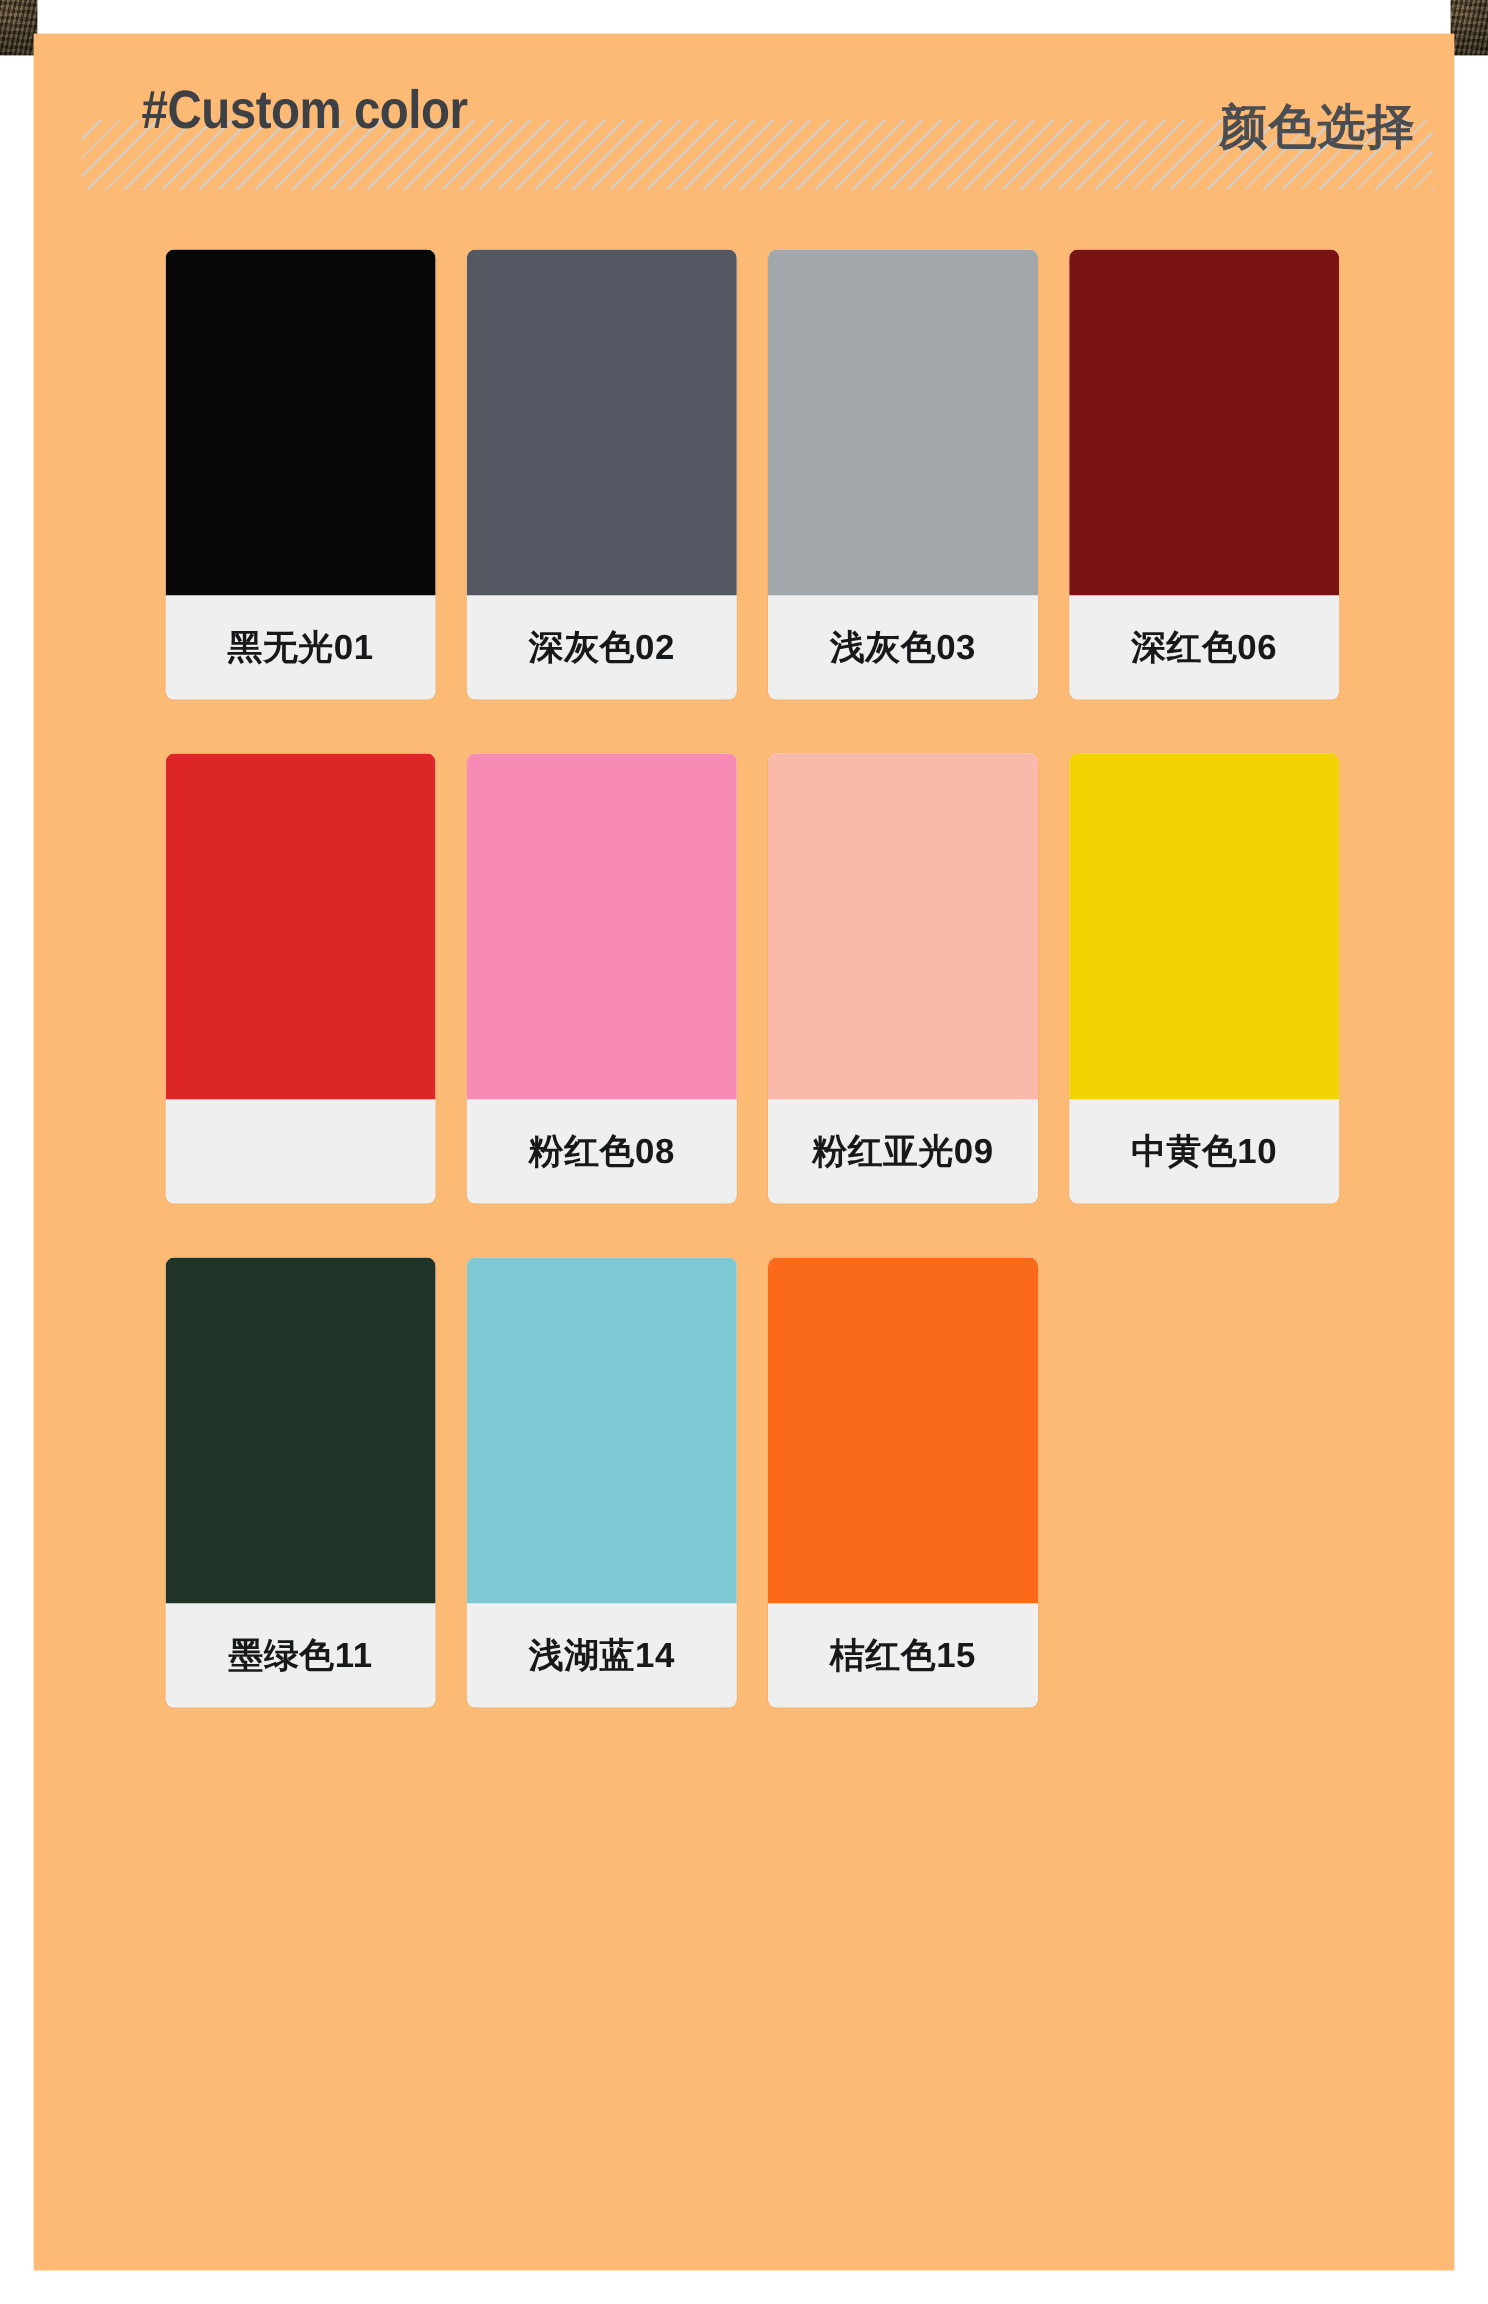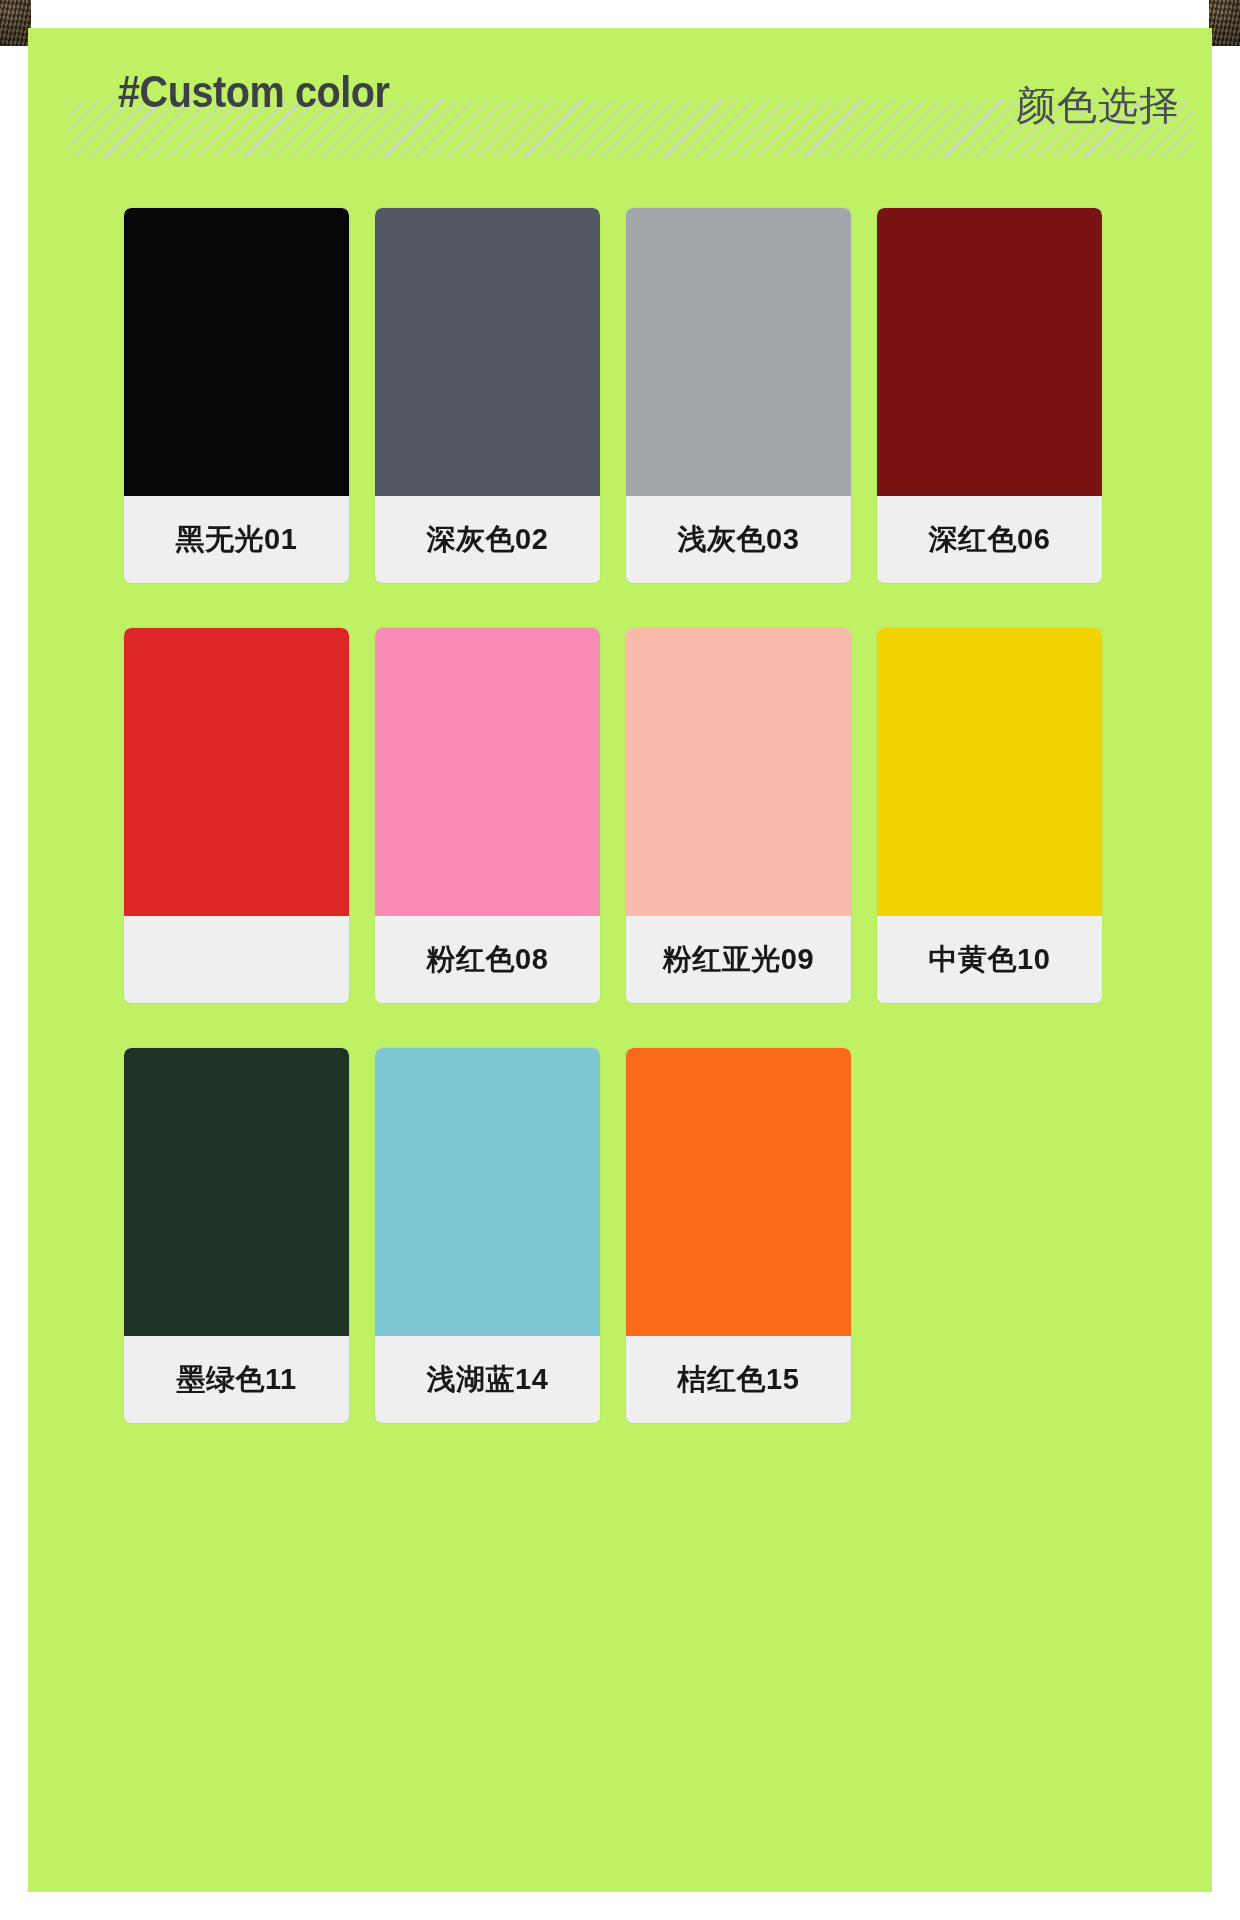--- a/index.html
+++ b/index.html
@@ -21,21 +21,21 @@
     background-color:#4a3b22;
   }
   .wood-left  { left:0; }
   .wood-right { right:0; }
 
   
   .page {
     position:absolute;
     left:28px; top:28px;
     width:1184px; height:1864px;
-    background:#bef264;
+    background:#fdba74;
   }
 
   
   .header {
     position:relative;
     height:128px;
     width:100%;
   }
   .hatch-band {
     position:absolute;
@@ -55,30 +55,30 @@
     color:#3d4044;
     font-family:"Liberation Sans Narrow","Liberation Sans",sans-serif;
     transform:scaleX(0.88);
     transform-origin:left center;
     white-space:nowrap;
   }
   .header-sub {
     position:absolute;
     right:32px; top:50px;
     font-size:40px;
-    font-weight:normal;
+    font-weight:bold;
     color:#4a4d52;
     letter-spacing:1px;
     white-space:nowrap;
   }
 
   
   .grid {
     position:absolute;
-    left:96px; top:180px;
+    left:110px; top:180px;
     width:1000px;
     display:grid;
     grid-template-columns:repeat(4, 225px);
     column-gap:26px;
     row-gap:45px;
   }
 
   .swatch-card {
     width:225px;
     background:#efefef;

